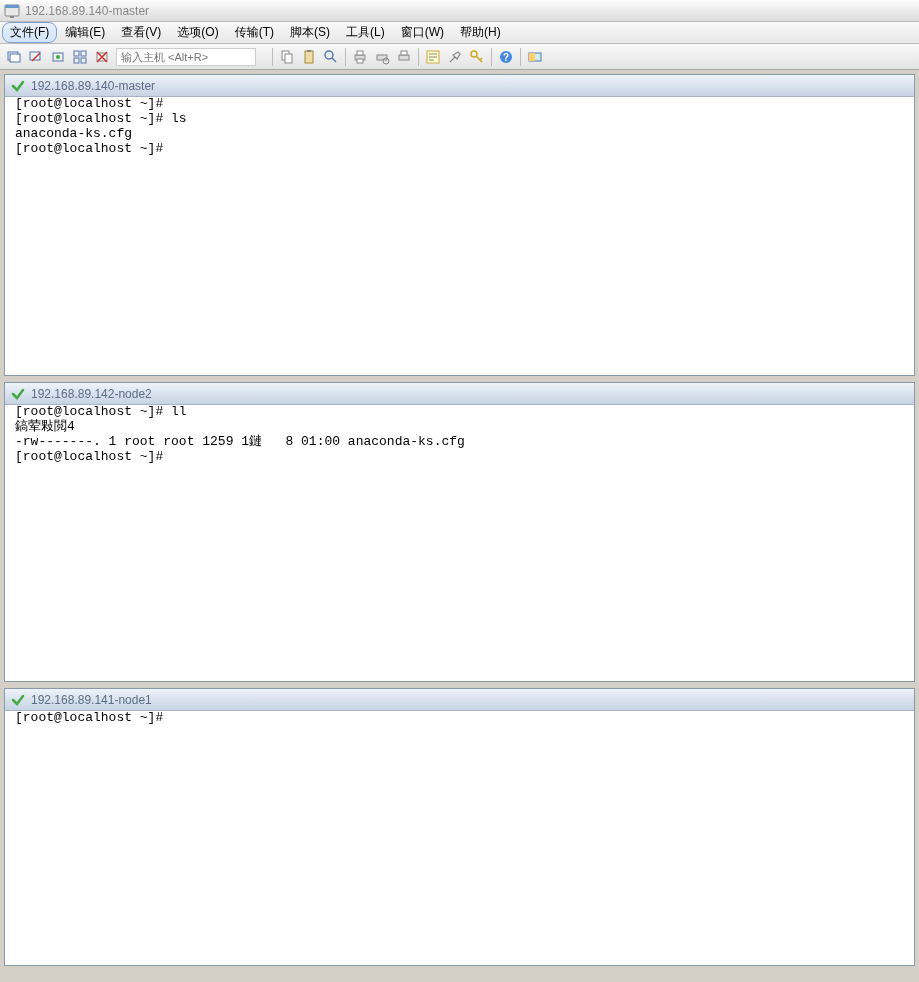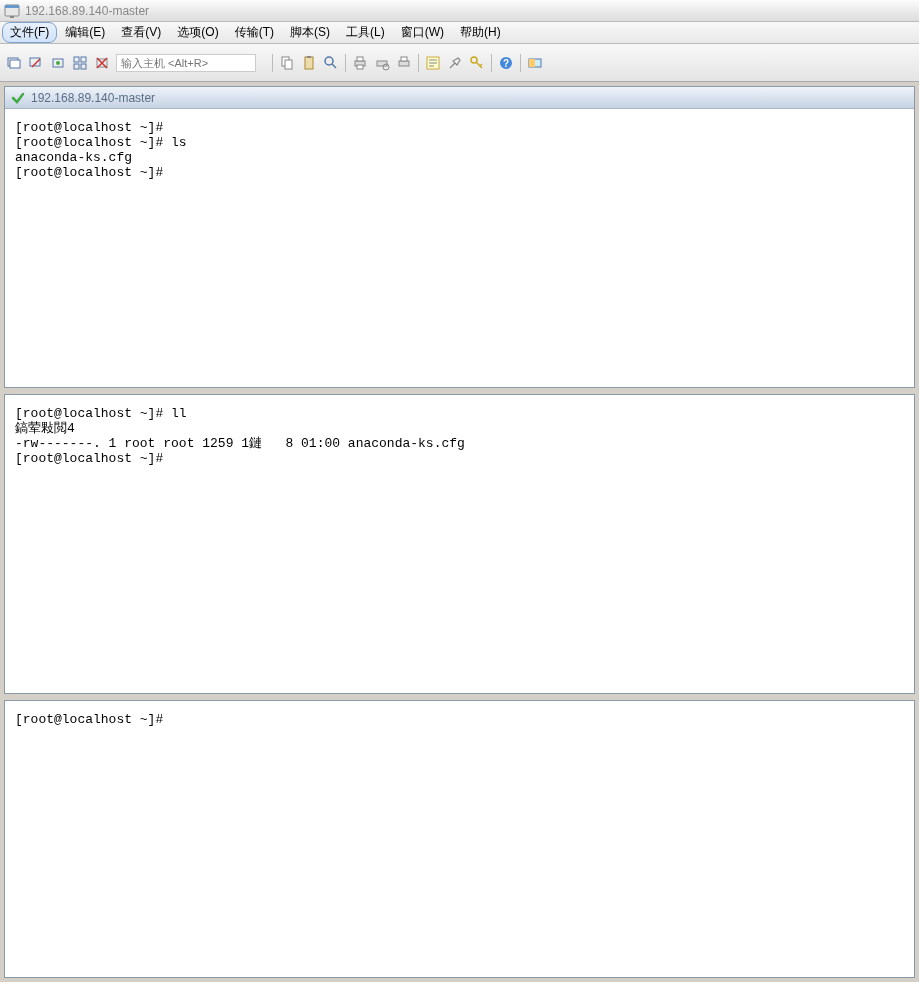--- a/index.html
+++ b/index.html
@@ -41,21 +41,21 @@
   cursor: pointer;
   color: #000;
 }
 .menu-item.active {
   border: 1px solid #7da2ce;
   background: linear-gradient(to bottom, #e8f0fb, #d1e3fa);
   border-radius: 8px;
   padding: 1px 7px;
 }
 .toolbar {
-  height: 38px;
+  height: 26px;
   background: linear-gradient(to bottom, #f8f8f8, #e4e4e4);
   border-bottom: 1px solid #aaa;
   display: flex;
   align-items: center;
   padding: 0 4px;
   gap: 2px;
 }
 .tool-btn {
   width: 20px;
   height: 20px;
@@ -107,21 +107,21 @@
   font-size: 12px;
 }
 .tick-icon {
   width: 14px;
   height: 14px;
   margin-right: 6px;
 }
 .terminal {
   flex: 1;
   background: #fff;
-  padding: 12px 10px;
+  padding: 0 10px;
   font-family: "Courier New", monospace;
   font-size: 13px;
   white-space: pre;
   color: #000;
   overflow: auto;
   line-height: 1.15;
 }
 </style>
 </head>
 <body>
@@ -268,23 +268,39 @@
       </span>
       <span>192.168.89.140-master</span>
     </div>
     <div class="terminal">[root@localhost ~]# 
 [root@localhost ~]# ls
 anaconda-ks.cfg
 [root@localhost ~]# </div>
   </div>
 
   <div class="panel">
+    <div class="panel-header">
+      <span class="tick-icon">
+        <svg width="14" height="14" viewBox="0 0 14 14">
+            <path d="M2 7 L6 11 L12 3" fill="none" stroke="#44aa44" stroke-width="2.5" stroke-linecap="round"></path>
+          </svg>
+      </span>
+      <span>192.168.89.142-node2</span>
+    </div>
     <div class="terminal">[root@localhost ~]# ll
 鎬荤敤閲4
 -rw-------. 1 root root 1259 1鏈   8 01:00 anaconda-ks.cfg
 [root@localhost ~]# </div>
   </div>
 
   <div class="panel">
+    <div class="panel-header">
+      <span class="tick-icon">
+        <svg width="14" height="14" viewBox="0 0 14 14">
+            <path d="M2 7 L6 11 L12 3" fill="none" stroke="#44aa44" stroke-width="2.5" stroke-linecap="round"></path>
+          </svg>
+      </span>
+      <span>192.168.89.141-node1</span>
+    </div>
     <div class="terminal">[root@localhost ~]# </div>
   </div>
 
 </div>
 
 </body></html>

